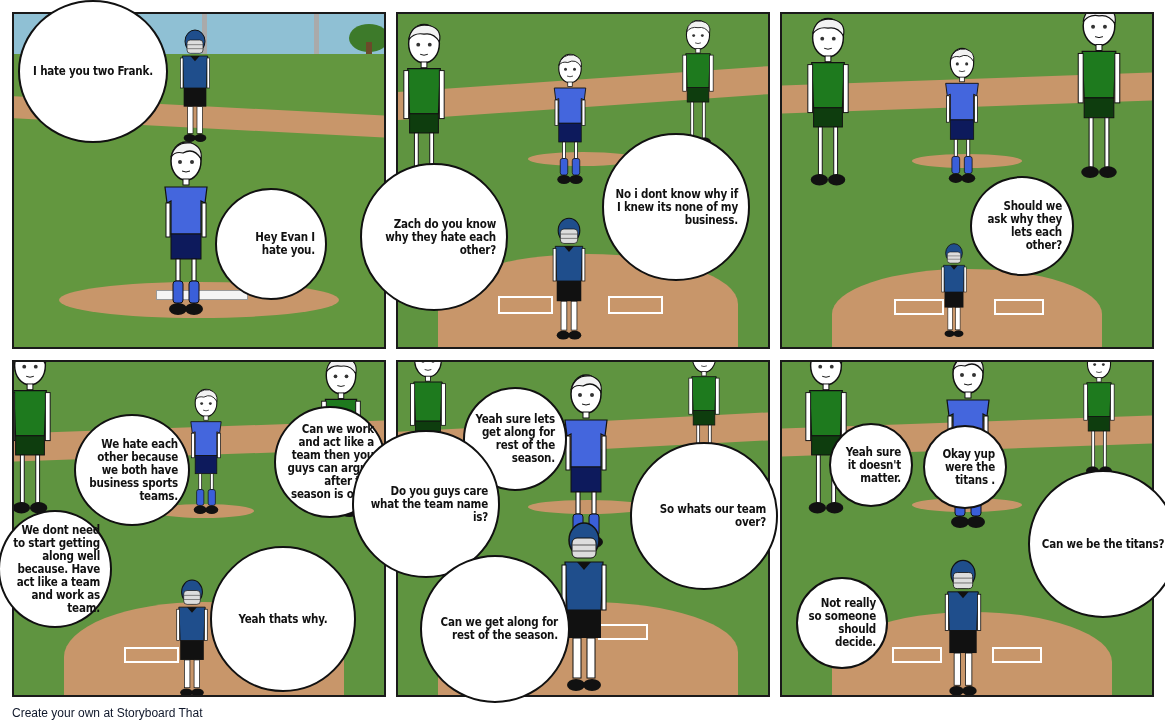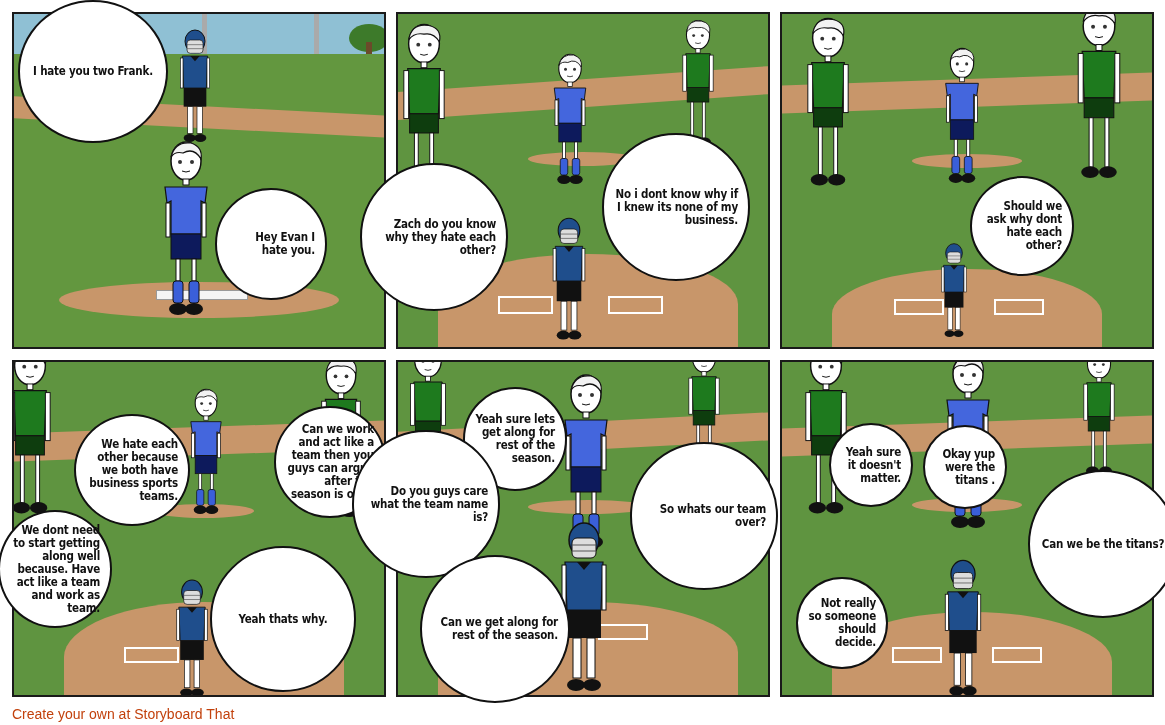--- a/index.html
+++ b/index.html
@@ -10,21 +10,21 @@
   .dirt-band{position:absolute;background:#c8966a;}
   .mound{position:absolute;background:#c8966a;border-radius:50%;}
   .home-dirt{position:absolute;background:#c8966a;border-radius:50% 50% 0 0;}
   .box{position:absolute;border:2px solid #fff;box-sizing:border-box;}
   .plate{position:absolute;background:#f4f4f4;border:1px solid #999;}
   .pole{position:absolute;width:5px;background:#aaa;top:0;height:60px;}
   .tree{position:absolute;}
   .char{position:absolute;}
   .bubble{position:absolute;background:#fff;border:2px solid #111;border-radius:50%;display:flex;align-items:center;justify-content:center;text-align:center;box-sizing:border-box;z-index:5;}
   .bubble span{font-family:"DejaVu Sans Condensed","DejaVu Sans",sans-serif;font-weight:bold;font-size:11.5px;line-height:13px;color:#111;letter-spacing:-0.2px;display:block;padding:0 10px;text-align:right;}
-  .footer{position:absolute;left:12px;top:706px;font-size:14px;color:#c2410c;font-family:"Liberation Sans",sans-serif;}
+  .footer{position:absolute;left:12px;top:706px;font-size:12px;color:#0f172a;font-family:"Liberation Sans",sans-serif;}
 </style>
 </head>
 <body>
 
 <svg width="0" height="0" style="position:absolute">
   <defs>
     <symbol id="boy-green" viewBox="0 0 50 180">
       <ellipse cx="25" cy="22" rx="16" ry="20" fill="#fff" stroke="#111" stroke-width="1.5"></ellipse>
       <path d="M9 18 Q12 0 30 3 Q44 6 41 20 Q35 10 25 12 Q15 10 9 18Z" fill="#f2f2f2" stroke="#111" stroke-width="1.2"></path>
       <circle cx="19" cy="23" r="2" fill="#333"></circle>
@@ -143,21 +143,21 @@
       <use href="#boy-blue"></use>
     </svg>
   <svg class="char" style="left:292px;top:-10px" width="50" height="178">
       <use href="#boy-green"></use>
     </svg>
   <svg class="char" style="left:158px;top:228px" width="28" height="100">
       <use href="#catcher"></use>
     </svg>
 </div>
 <div class="bubble" style="left:970px;top:176px;width:104px;height:100px;">
-    <span>Should we ask why dont hate each other?</span>
+    <span>Should we ask why they lets each other?</span>
   </div>
 
 <div class="panel" style="left:12px;top:360px;width:374px;height:337px;">
   <div class="dirt-band" style="left:0;top:65px;width:374px;height:28px;transform:skewY(-2deg);"></div>
   <div class="mound" style="left:140px;top:142px;width:100px;height:14px;"></div>
   <div class="home-dirt" style="left:50px;top:240px;width:280px;height:110px;"></div>
   <div class="box" style="left:110px;top:285px;width:55px;height:16px;"></div>
   <svg class="char" style="left:-8px;top:-20px" width="48" height="178">
       <use href="#boy-green"></use>
     </svg>

